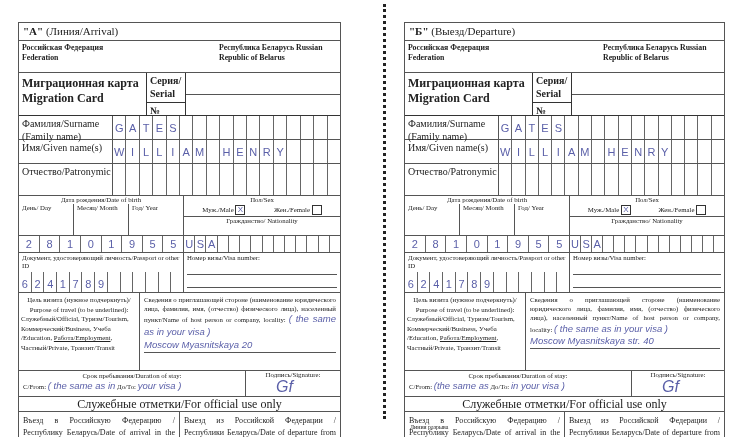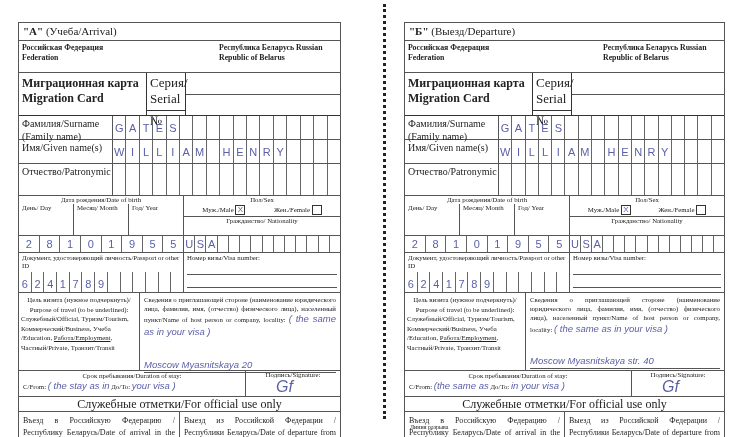--- a/index.html
+++ b/index.html
@@ -8,21 +8,21 @@
   #card-a{left:18px;}
   #card-b{left:404px;width:321px;}
   .row{border-bottom:1px solid #555;position:relative;box-sizing:border-box;}
   .title{font-size:11px;padding:2px 4px;height:18px;}
   .title b{font-weight:bold;}
   .fed{height:32px;display:flex;justify-content:space-between;padding:2px 3px;font-weight:bold;font-size:7.8px;gap:32px;}
   .fed .r{text-align:left;width:118px;}
   .mig{height:43px;display:flex;border-bottom:1px solid #333;}
   .mig .l{width:121px;padding:3px 3px;font-weight:bold;font-size:12px;border-right:1px solid #333;}
   .mig .m{width:38px;border-right:1px solid #333;display:flex;flex-direction:column;}
-  .mig .m div{flex:1;padding:2px 3px;font-weight:normal;font-size:13px;}
+  .mig .m div{flex:1;padding:2px 3px;font-weight:bold;font-size:10px;}
   .mig .m div:first-child{border-bottom:1px solid #333;}
   .mig .r{flex:1;display:flex;flex-direction:column;}
   .mig .r div{flex:1;}
   .mig .r div:first-child{border-bottom:1px solid #555;}
   .namerow{height:24px;display:flex;}
   .namerow .lab{width:94px;padding:2px 3px;font-size:10px;border-right:1px solid #555;box-sizing:border-box;}
   .cells{flex:1;display:flex;}
   .cells span{flex:1;border-right:1px solid #666;font-family:"Liberation Sans",sans-serif;color:#5a5fa8;font-size:11px;text-align:center;line-height:24px;}
   .cells span:last-child{border-right:none;}
   .patr{height:32px;}
@@ -45,41 +45,41 @@
   .docrow .left .lab{font-size:6.8px;padding:1px 3px;height:20px;}
   .docrow .left .cells{border-top:none;}
   .docrow .right{flex:1;font-size:6.8px;padding:1px 3px;}
   .docrow .right .ln{border-bottom:1px solid #555;height:8px;margin-top:4px;}
   .purpose{height:78px;display:flex;}
   .purpose .left{width:121px;border-right:1px solid #555;font-size:6.8px;padding:2px 2px;box-sizing:border-box;line-height:1.4;}
   .purpose .left .c{text-align:center;}
   .purpose .left u{text-decoration:underline;}
   .purpose .right{flex:1;font-size:6.8px;padding:2px 4px;text-align:justify;line-height:1.35;}
   .hw{font-family:"Liberation Sans",sans-serif;color:#5a5fa8;font-size:9.5px;font-style:italic;}
-  .hwline{border-bottom:1px solid #555;display:block;margin-top:20px;}
+  .hwline{border-bottom:1px solid #555;display:block;margin-top:0;}
   .dur{height:26px;display:flex;}
   .dur .left{width:218px;border-right:1px solid #555;font-size:6.8px;padding:1px 4px;}
   .dur .left .c{text-align:center;}
   .dur .right{flex:1;font-size:6.8px;text-align:center;position:relative;}
   .sig{position:absolute;left:30px;top:6px;font-family:"Liberation Sans",sans-serif;color:#5a5fa8;font-size:16px;font-style:italic;}
   .official{height:15px;text-align:center;font-size:12px;line-height:15px;}
   .bottom{height:64px;display:flex;border-bottom:none;}
   .bottom div{flex:1;padding:3px 4px;font-size:8px;text-align:justify;line-height:1.55;}
   .bottom div:first-child{border-right:1px solid #555;}
   .tear{position:absolute;left:383px;top:4px;height:415px;border-left:3px dotted #222;}
   .tearlabel{position:absolute;left:410px;top:424px;font-size:6px;}
 </style>
 </head>
 <body>
 
 <div class="tear"></div>
 <div class="tearlabel">Линия разрыва</div>
 
 <div class="card" id="card-a">
-  <div class="row title"><b>"А"</b> <span>(Учеба/Arrival)</span></div>
+  <div class="row title"><b>"А"</b> <span>(Линия/Arrival)</span></div>
   <div class="row fed">
     <span style="width:90px">Российская Федерация Federation</span>
     <span class="r">Республика Беларусь Russian Republic of Belarus</span>
   </div>
   <div class="row mig">
     <div class="l">Миграционная карта Migration Card</div>
     <div class="m">
         <div>Серия/ Serial</div>
         <div>№</div>
       </div>
@@ -227,21 +227,21 @@
       <span>Служебный/Official, Туризм/Tourism, Коммерческий/Business, Учеба /Education,</span> <u>Работа/Employment</u><span>, Частный/Private, Транзит/Transit</span>
     </div>
     <div class="right">
       <span>Сведения о приглашающей стороне (наименование юридического лица, фамилия, имя, (отчество) физического лица), населенный пункт/Name of host person or company, locality:</span> <span class="hw">( the same as in your visa )</span>
       <span class="hwline hw">Moscow Myasnitskaya 20</span>
     </div>
   </div>
   <div class="row dur">
     <div class="left">
       <div class="c">Срок пребывания/Duration of stay:</div>
-      <span>С/From:</span> <span class="hw">( the stay as in</span>
+      <span>С/From:</span> <span class="hw">( the same as in</span>
       <span>До/To:</span> <span class="hw">your visa )</span>
     </div>
     <div class="right"><span>Подпись/Signature:</span><span class="sig">Gf</span></div>
   </div>
   <div class="row official">Служебные отметки/For official use only</div>
   <div class="row bottom">
     <div>Въезд в Российскую Федерацию /Республику Беларусь/Date of arrival in the Russian Federation/Republic of Belarus</div>
     <div>Выезд из Российской Федерации /Республики Беларусь/Date of departure from the Russian Federation/Republic of Belarus</div>
   </div>
 </div>

